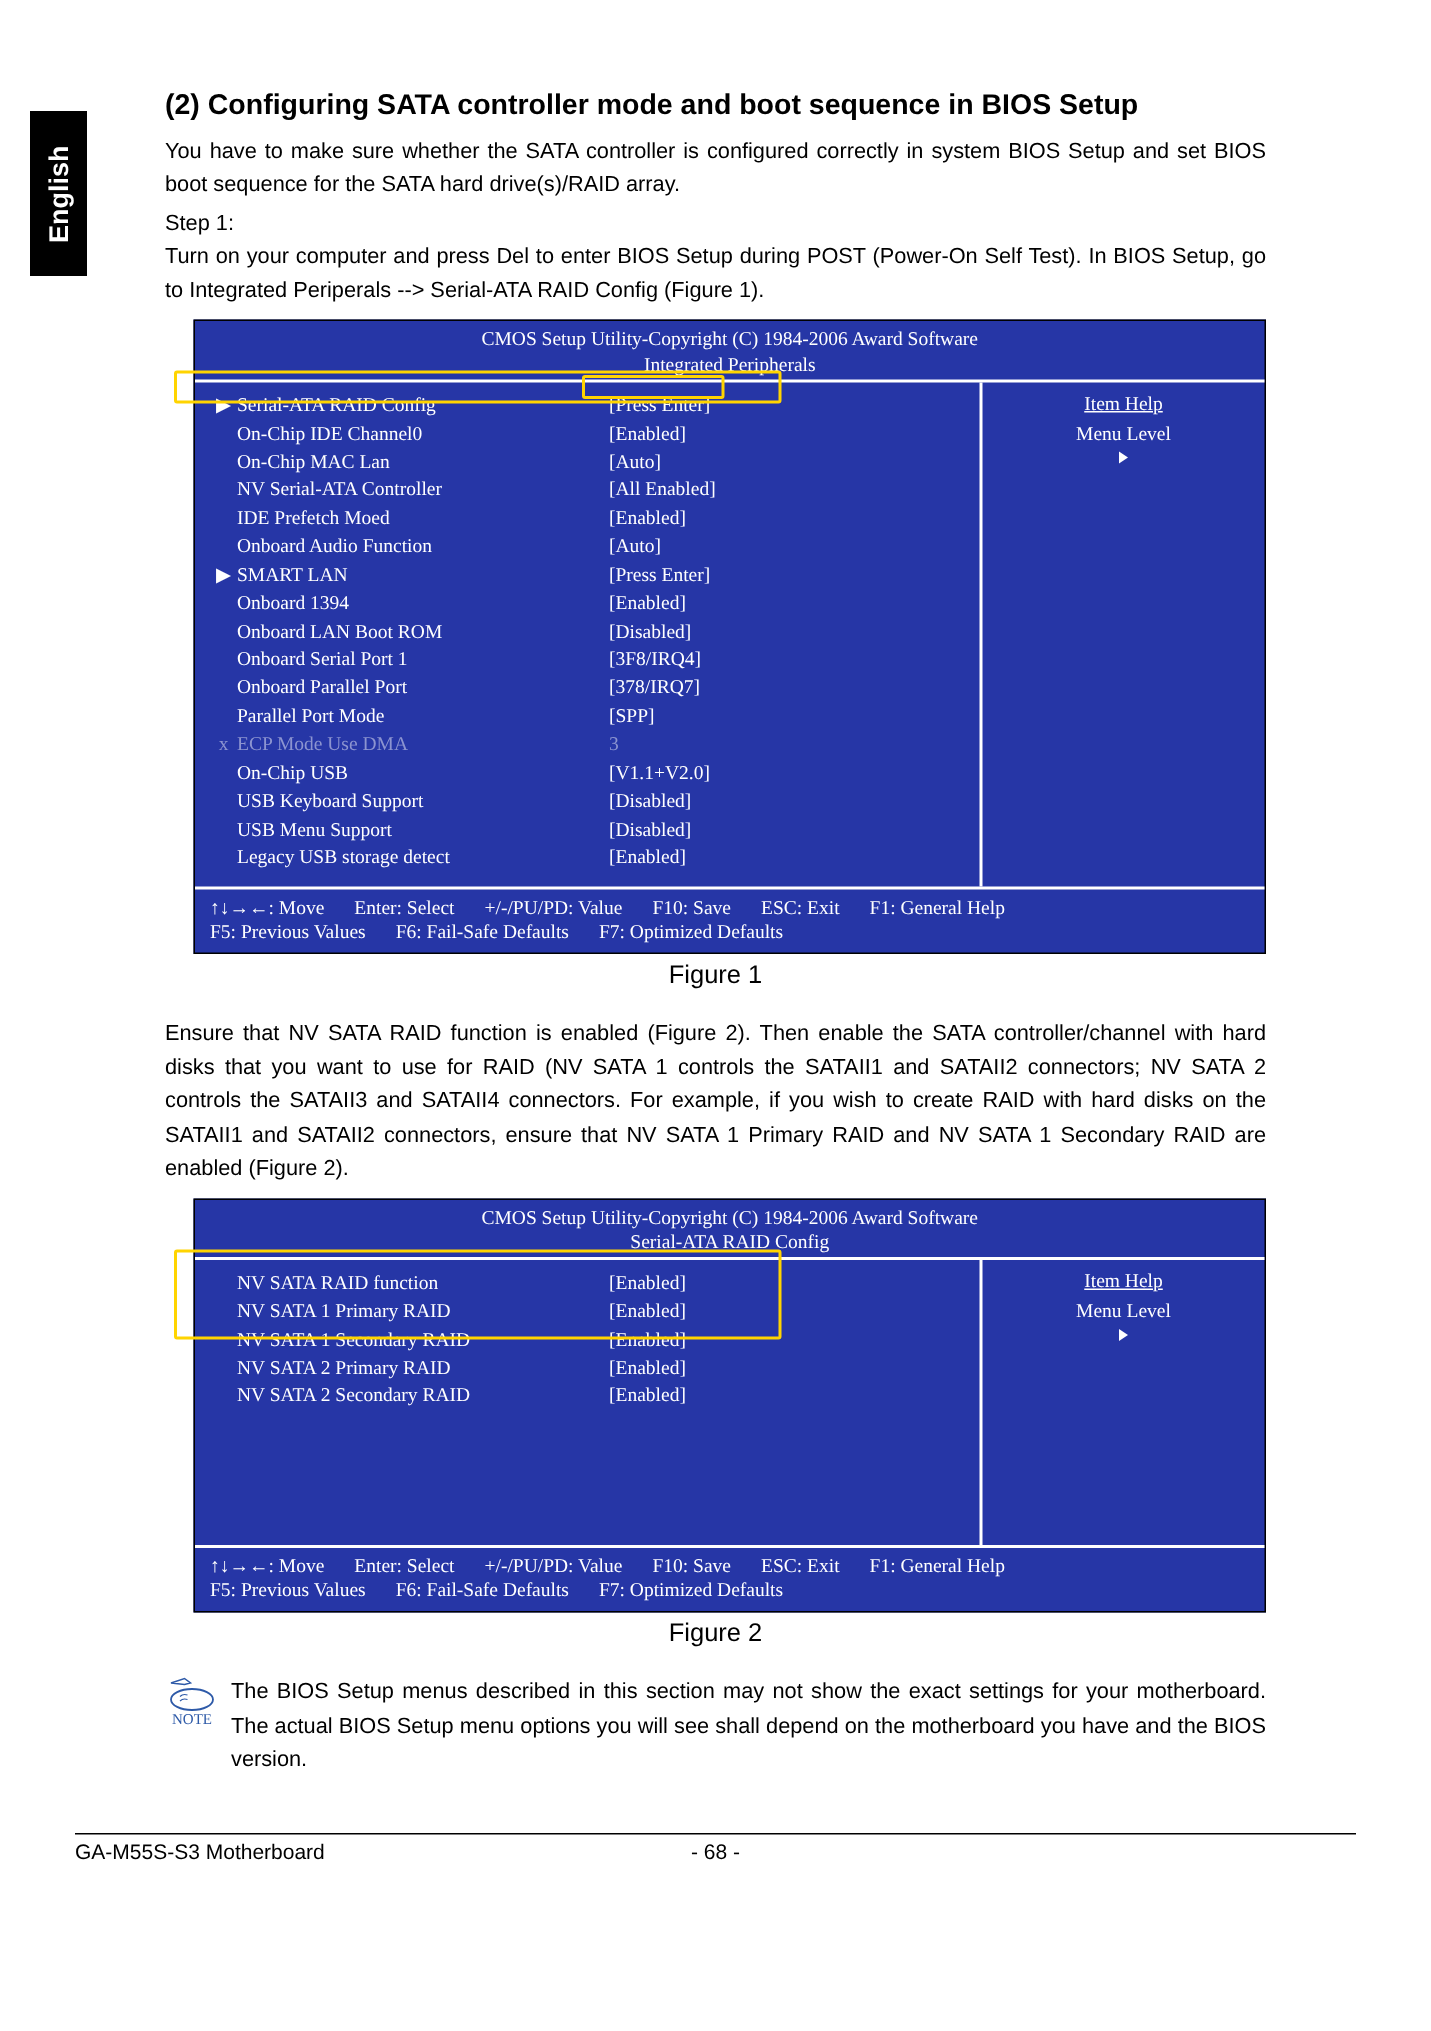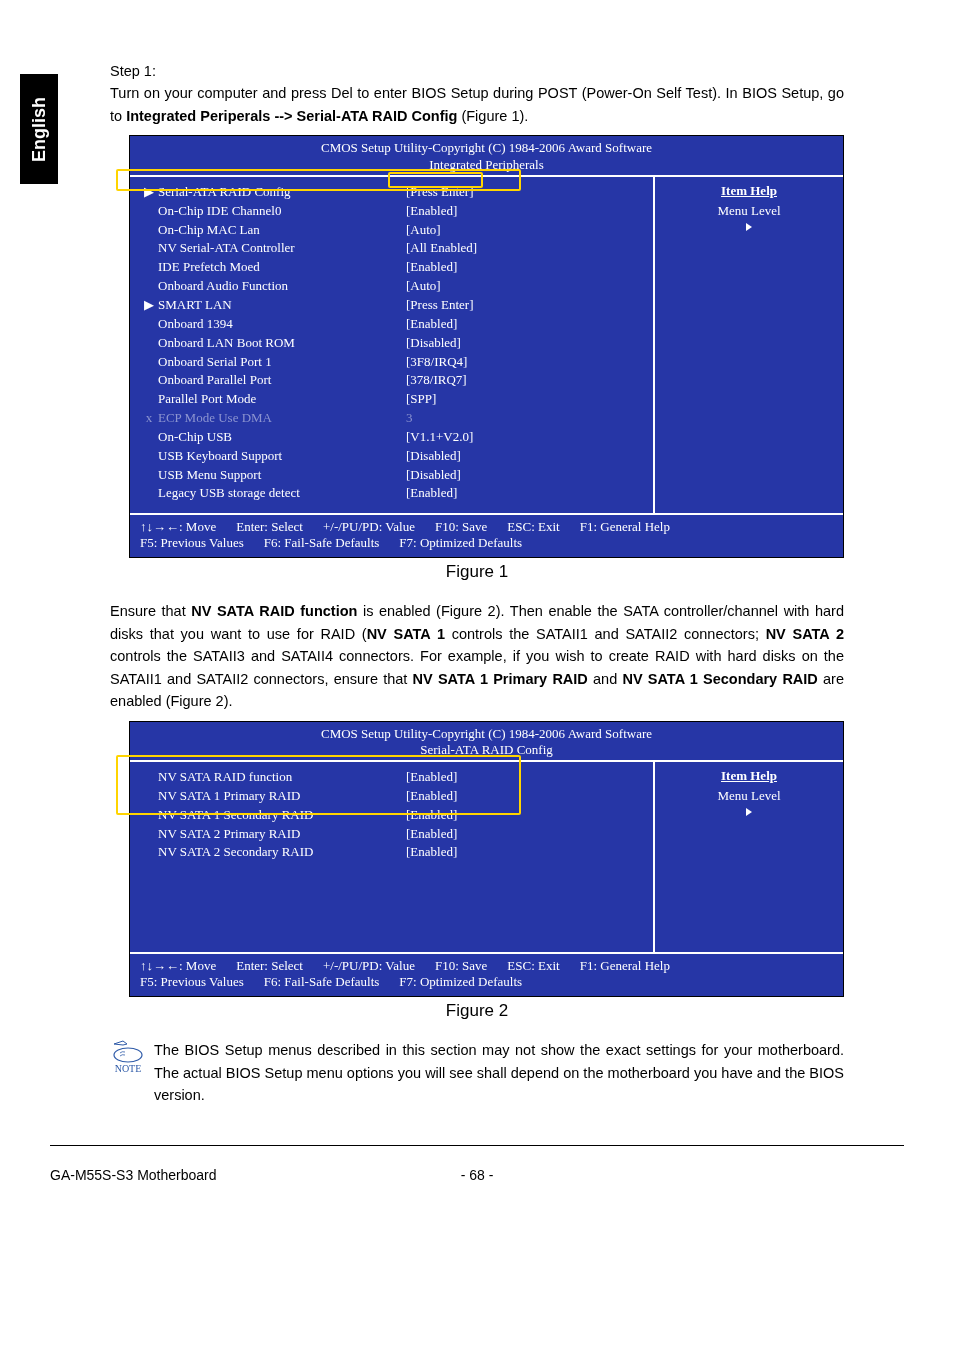--- a/index.html
+++ b/index.html
@@ -37,21 +37,21 @@
     font-size: 19px;
     font-weight: bold;
     margin: 0 0 8px 0;
   }
   .body-text {
     font-size: 14.5px;
     line-height: 1.55;
     margin: 0 0 3px 0;
     text-align: justify;
   }
-  .body-text b { font-weight: bold; }
+  .body-text b { font-weight: normal; }
 
   
   .bios {
     background: #2636a6;
     color: #fff;
     font-family: "Times New Roman", serif;
     font-size: 13px;
     margin: 8px 0 4px 0;
     border: 1px solid #000;
   }
@@ -67,21 +67,21 @@
   }
   .bios-main {
     flex: 1;
     padding: 6px 10px 10px 10px;
   }
   .bios-side {
     width: 190px;
     border-left: 2px solid #fff;
     padding: 6px 10px 10px 10px;
   }
-  .side-title { text-decoration: underline; text-align: center; display:block;font-weight:bold; }
+  .side-title { text-decoration: underline; text-align: center; display:block; }
   .side-sub { display: flex; align-items: center; gap:4px; margin-top:4px;flex-direction:column; }
   .tri { display:inline-block; width:0;height:0;border-top:4px solid transparent;border-bottom:4px solid transparent;border-left:6px solid #fff; }
   .bios-row {
     display: flex;
     line-height: 1.45;
   }
   .col-mark { width: 18px; text-align:center; }
   .col-label { width: 248px; }
   .col-val { flex:1; white-space: nowrap; }
   .dim { color: #8c94d0; }
@@ -99,36 +99,38 @@
   }
   .bios-wrap { position: relative; padding-left: 19px; }
   .fig-caption { text-align: center; font-size: 17px; margin: 2px 0 18px 0; }
 
   .note-row { display: flex; gap: 8px; align-items:flex-start; margin-top:8px;}
   .note-icon { width:36px; flex-shrink:0; font-size:10px; text-align:center; color:#2e5aa8;font-family:Liberation Serif, serif; }
   .note-icon svg { display:block; margin:0 auto; }
   .page-footer {
     border-top: 1px solid #000;
     margin: 8px 50px 0 50px;
-    padding-top: 21px;
+    padding-top: 3px;
     font-size: 14px;
     display: flex;
   }
   .page-footer .left { flex:1; }
   .page-footer .pnum { width:120px; text-align:center; }
 </style>
 </head>
 <body>
 
 <div class="page">
   <div class="side-tab">
       <span>English</span>
     </div>
 
   <div class="content">
+    <h2 class="section-heading">(2) Configuring SATA controller mode and boot sequence in BIOS Setup</h2>
+    <p class="body-text">You have to make sure whether the SATA controller is configured correctly in system BIOS Setup and set BIOS boot sequence for the SATA hard drive(s)/RAID array.</p>
     <p class="body-text" style="margin-bottom:0;">Step 1:</p>
     <p class="body-text">
       <span>Turn on your computer and press Del to enter BIOS Setup during POST (Power-On Self Test). In BIOS Setup, go to </span><b>Integrated Periperals --&gt; Serial-ATA RAID Config</b><span> (Figure 1).</span>
     </p>
 
     <div class="bios-wrap">
       <div class="bios">
         <div class="bios-header">
           <div>CMOS Setup Utility-Copyright (C) 1984-2006 Award Software</div>
           <div>Integrated Peripherals</div>

